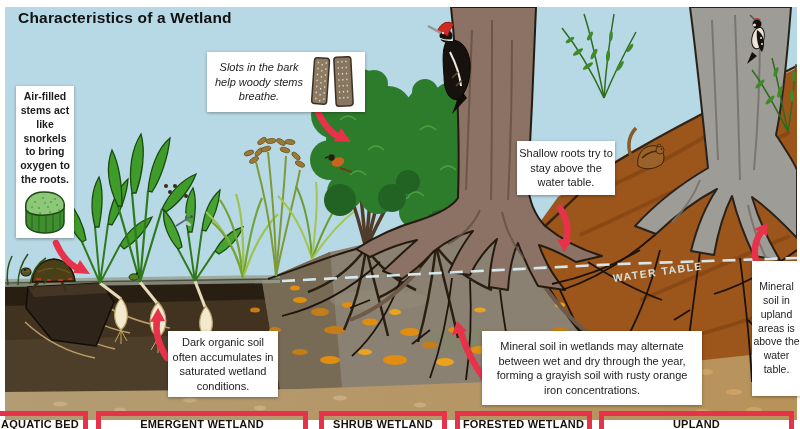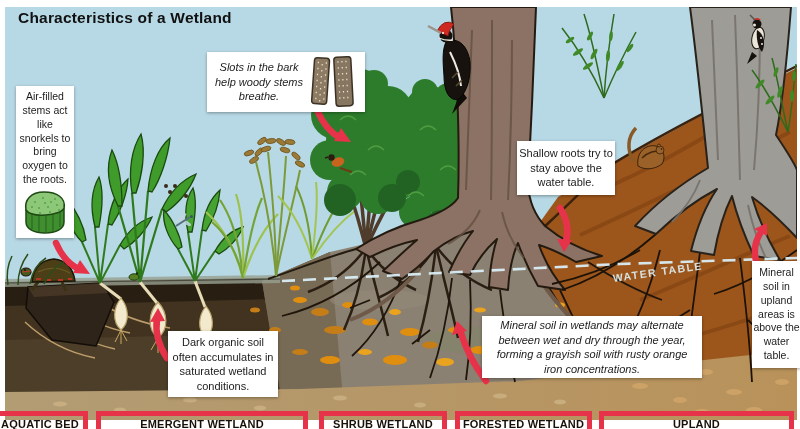--- a/index.html
+++ b/index.html
@@ -3,27 +3,27 @@
 <meta charset="utf-8">
 <style>
   html,body{margin:0;padding:0;background:#fff;}
   .stage{position:relative;width:800px;height:429px;overflow:hidden;background:#be185d;
          font-family:"Liberation Sans","DejaVu Sans",sans-serif;}
   .scene{position:absolute;left:0;top:0;}
   .page-title{position:absolute;left:18px;top:9px;font-size:15.5px;font-weight:800;color:#111;letter-spacing:.2px;}
   .callout{position:absolute;background:#fff;color:#1c1c1c;text-align:center;
            font-size:11px;line-height:1.32;padding:4px 3px;box-shadow:0 1px 3px rgba(0,0,0,.35);}
   .callout.small{font-size:10.5px;}
-  .c1{left:16px;top:86px;width:52px;display:flex;flex-direction:column;align-items:center;gap:3px;}
+  .c1{left:16px;top:86px;width:52px;display:flex;flex-direction:column;align-items:center;gap:3px;font-weight:bold;}
   .c2{left:207px;top:52px;width:150px;display:flex;flex-direction:row;align-items:center;gap:2px;padding:4px;font-style:italic;}
   .c2 .txt{width:96px;}
   .c3{left:168px;top:331px;width:104px;}
   .c4{left:517px;top:141px;width:94px;padding:5px 2px;}
-  .c5{left:482px;top:316px;width:212px;padding:2px 4px;font-style:italic;}
-  .c6{left:752px;top:261px;width:47px;padding:5px 1px;}
+  .c5{left:482px;top:331px;width:212px;padding:8px 4px;}
+  .c6{left:752px;top:261px;width:47px;padding:19px 1px;}
   .wt-label{position:absolute;left:612px;top:272px;transform:rotate(-8deg);transform-origin:left top;
             font-size:10.5px;font-weight:600;letter-spacing:1.5px;color:#dcedf2;opacity:.92;}
   .zones{position:absolute;left:0;top:11px;width:800px;height:429px;pointer-events:none;}
   .zone{position:absolute;top:400px;height:29px;box-sizing:border-box;
         border-top:5px solid #e7334a;border-left:5px solid #e7334a;border-right:5px solid #e7334a;}
   .zone-label{display:block;text-align:center;padding-top:2px;font-size:11px;font-weight:700;
               letter-spacing:.2px;color:#181008;white-space:nowrap;}
 </style>
 </head>
 <body>

